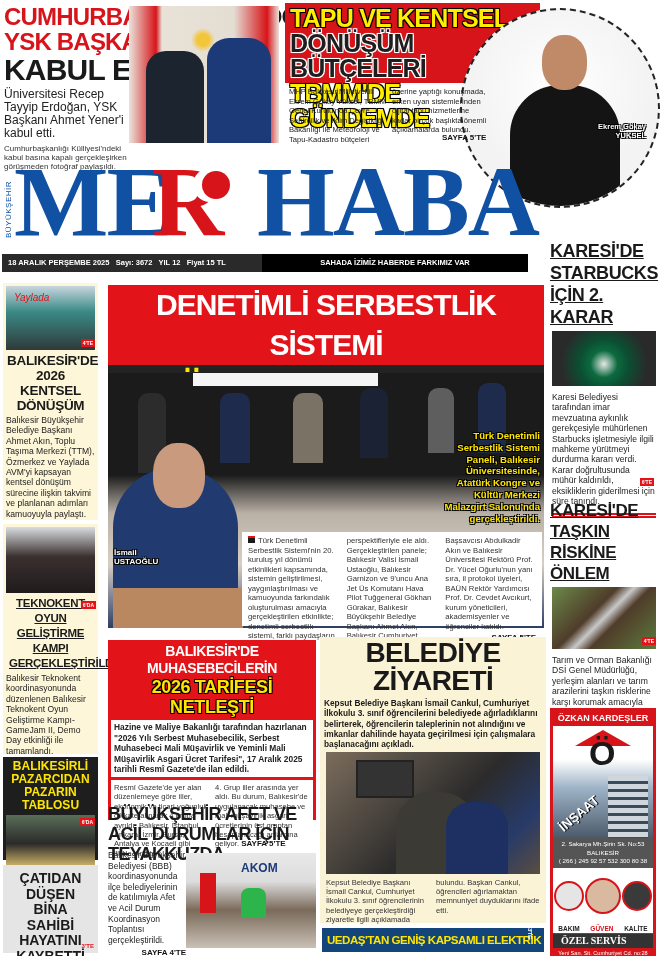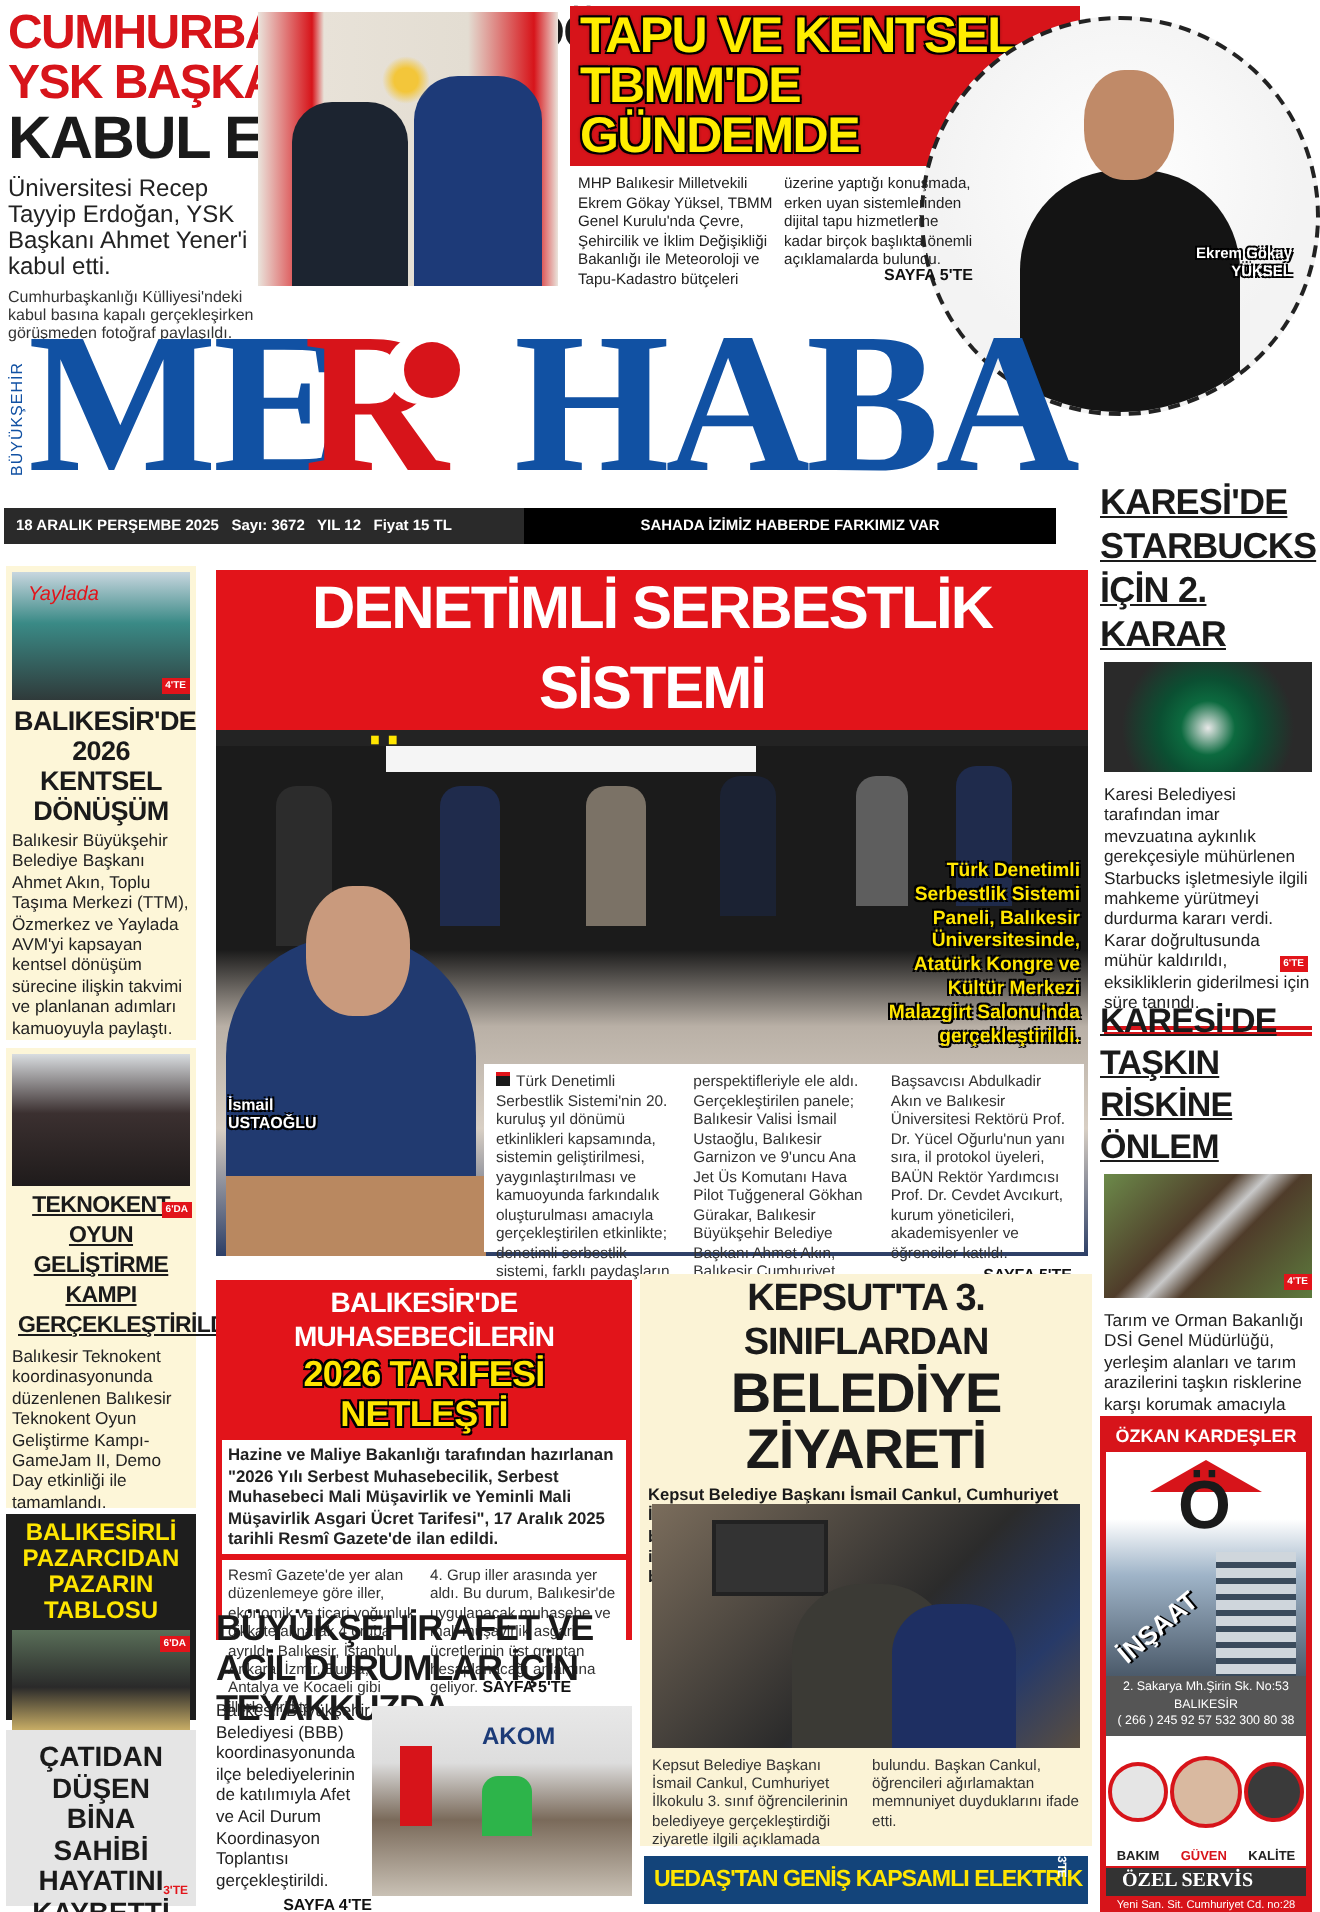--- a/index.html
+++ b/index.html
@@ -88,20 +88,21 @@
 <div class="abs photo" style="left:129px;top:6px;width:150px;height:137px;background:linear-gradient(90deg,#eae4dc 0,#d7141a 18%,#e8e2d8 22%,#e3ddd2 70%,#d7141a 92%,#eae4dc 100%)">
   <div class="abs" style="left:17px;top:45px;width:58px;height:92px;background:#1c2430;border-radius:20px 20px 0 0"></div>
   <div class="abs" style="left:78px;top:32px;width:64px;height:105px;background:#1d3a78;border-radius:22px 22px 0 0"></div>
   <div class="abs" style="left:60px;top:20px;width:28px;height:28px;border-radius:50%;background:radial-gradient(#f3c63a 30%,transparent 60%)"></div>
 </div>
 
 <div id="top-right" class="abs">
   <div id="tr-red" class="abs"></div>
   <div class="abs" style="left:5px;top:6px;width:250px">
     <div class="yellowhead">TAPU VE KENTSEL</div>
+    <div class="yellowhead blackhead">DÖNÜŞÜM BÜTÇELERİ</div>
     <div class="yellowhead">TBMM'DE GÜNDEMDE</div>
   </div>
   <div class="abs" style="left:175px;top:8px;width:200px;height:200px;border-radius:50%;border:2px dashed #222;background:radial-gradient(circle at 50% 40%,#fff 0,#f3f3f3 60%);overflow:hidden;z-index:0">
     <div class="abs" style="left:48px;top:75px;width:110px;height:130px;background:#141414;border-radius:50px 50px 0 0"></div>
     <div class="abs" style="left:80px;top:25px;width:45px;height:55px;background:#c08a68;border-radius:45%"></div>
   </div>
   <div class="abs small" style="left:4px;top:87px;width:100px;font-size:7.6px;line-height:9.6px;z-index:1">MHP Balıkesir Milletvekili Ekrem Gökay Yüksel, TBMM Genel Kurulu'nda Çevre, Şehircilik ve İklim Değişikliği Bakanlığı ile Meteoroloji ve Tapu-Kadastro bütçeleri</div>
   <div class="abs small" style="left:107px;top:87px;width:95px;font-size:7.6px;line-height:9.6px;z-index:1">üzerine yaptığı konuşmada, erken uyan sistemlerinden dijital tapu hizmetlerine kadar birçok başlıkta önemli açıklamalarda bulundu.</div>
   <div class="abs sayfa" style="left:157px;top:133px;z-index:1">SAYFA 5'TE</div>
   <div class="abs" style="right:14px;top:122px;text-align:right;z-index:1">
@@ -193,21 +194,20 @@
   <span>Balıkesir Büyükşehir Belediyesi (BBB) koordinasyonunda ilçe belediyelerinin de katılımıyla Afet ve Acil Durum Koordinasyon Toplantısı gerçekleştirildi.</span>
   <div class="sayfa" style="text-align:right;margin-top:3px">SAYFA 4'TE</div>
 </div>
 <div id="afet-photo" class="abs">
   <div class="abs" style="left:55px;top:8px;font-weight:900;font-size:12px;color:#1c3b78">AKOM</div>
   <div class="abs" style="left:14px;top:20px;width:16px;height:40px;background:#d7141a"></div>
   <div class="abs" style="left:55px;top:35px;width:25px;height:30px;background:#2db44a;border-radius:8px 8px 0 0"></div>
 </div>
 
 <div id="kep" class="abs">
-  <div class="h cond" style="font-size:19px;line-height:22px">KEPSUT'TA 3. SINIFLARDAN</div>
   <div class="h cond" style="font-size:28px;line-height:28px">BELEDİYE ZİYARETİ</div>
   <div class="lead">Kepsut Belediye Başkanı İsmail Cankul, Cumhuriyet İlkokulu 3. sınıf öğrencilerini belediyede ağırladıklarını belirterek, öğrencilerin taleplerinin not alındığını ve imkanlar dahilinde hayata geçirilmesi için çalışmalara başlanacağını açıkladı.</div>
 </div>
 <div id="kep-photo" class="abs">
   <div class="abs" style="left:30px;top:8px;width:58px;height:38px;background:#333;border:2px solid #222"></div>
   <div class="abs" style="left:70px;top:40px;width:80px;height:82px;background:#3b3a35;border-radius:35px 35px 0 0"></div>
   <div class="abs" style="left:120px;top:50px;width:62px;height:72px;background:#1e2f62;border-radius:25px 25px 0 0"></div>
 </div>
 <div id="kep-body" class="abs">
   <div style="flex:1">Kepsut Belediye Başkanı İsmail Cankul, Cumhuriyet İlkokulu 3. sınıf öğrencilerinin belediyeye gerçekleştirdiği ziyaretle ilgili açıklamada</div>

